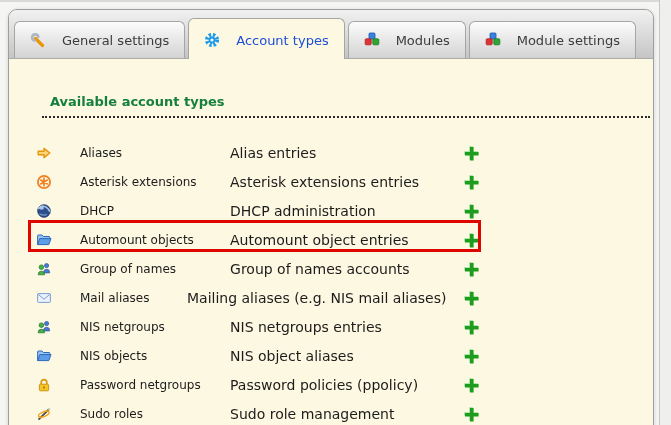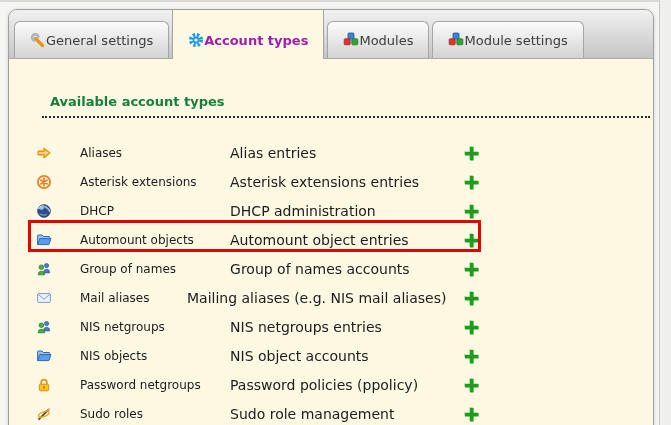--- a/index.html
+++ b/index.html
@@ -19,31 +19,31 @@
     box-shadow:0 1px 4px rgba(0,0,0,.14);
     overflow:hidden;
   }
   .tabbar{
     height:48px;display:flex;align-items:flex-end;padding-left:5px;
     background:linear-gradient(#F1F1F1,#C5C5C5);
     border-bottom:1px solid #ABABAB;
     border-radius:8px 8px 0 0;
   }
   .tab{
-    display:flex;align-items:center;gap:0;
+    display:flex;align-items:center;gap:16px;
     padding:10px 15px;margin-right:3px;
     font-size:13px;color:#3C3C3C;white-space:nowrap;cursor:pointer;
     background:linear-gradient(#FCFCFC,#D3D3D3);
     border:1px solid #A5A5A5;border-bottom:none;
     border-radius:6px 6px 0 0;
   }
   .tab.active{
     background:#FDF8E2;
-    padding-top:28px;padding-bottom:11px;margin-bottom:-1px;
-    position:relative;z-index:3;color:#a21caf;font-weight:bold;
+    padding-top:13px;padding-bottom:11px;margin-bottom:-1px;
+    position:relative;z-index:3;color:#1d4ed8;
   }
   .ic16{width:16px;height:16px;display:block;flex:none;}
 
   .content{padding:35px 0 0 27px;}
   .section-head{
     width:600px;margin-left:6px;padding:0 0 7px 8px;
     font-size:13px;font-weight:bold;color:#15803d;
     border-bottom:2px dotted #2A2A2A;
   }
   .rows{margin-top:20px;width:443px;}
@@ -260,21 +260,21 @@
     </span>
   </div>
 
   <div class="row">
     <span class="cell-icon">
       <svg class="ic16">
               <use href="#i-folder"></use>
             </svg>
     </span>
     <span class="row-label">NIS objects</span>
-    <span class="row-desc">NIS object accounts</span>
+    <span class="row-desc">NIS object aliases</span>
     <span class="plus-btn">
       <svg class="ic16">
               <use href="#i-plus"></use>
             </svg>
     </span>
   </div>
 
   <div class="row">
     <span class="cell-icon">
       <svg class="ic16">

